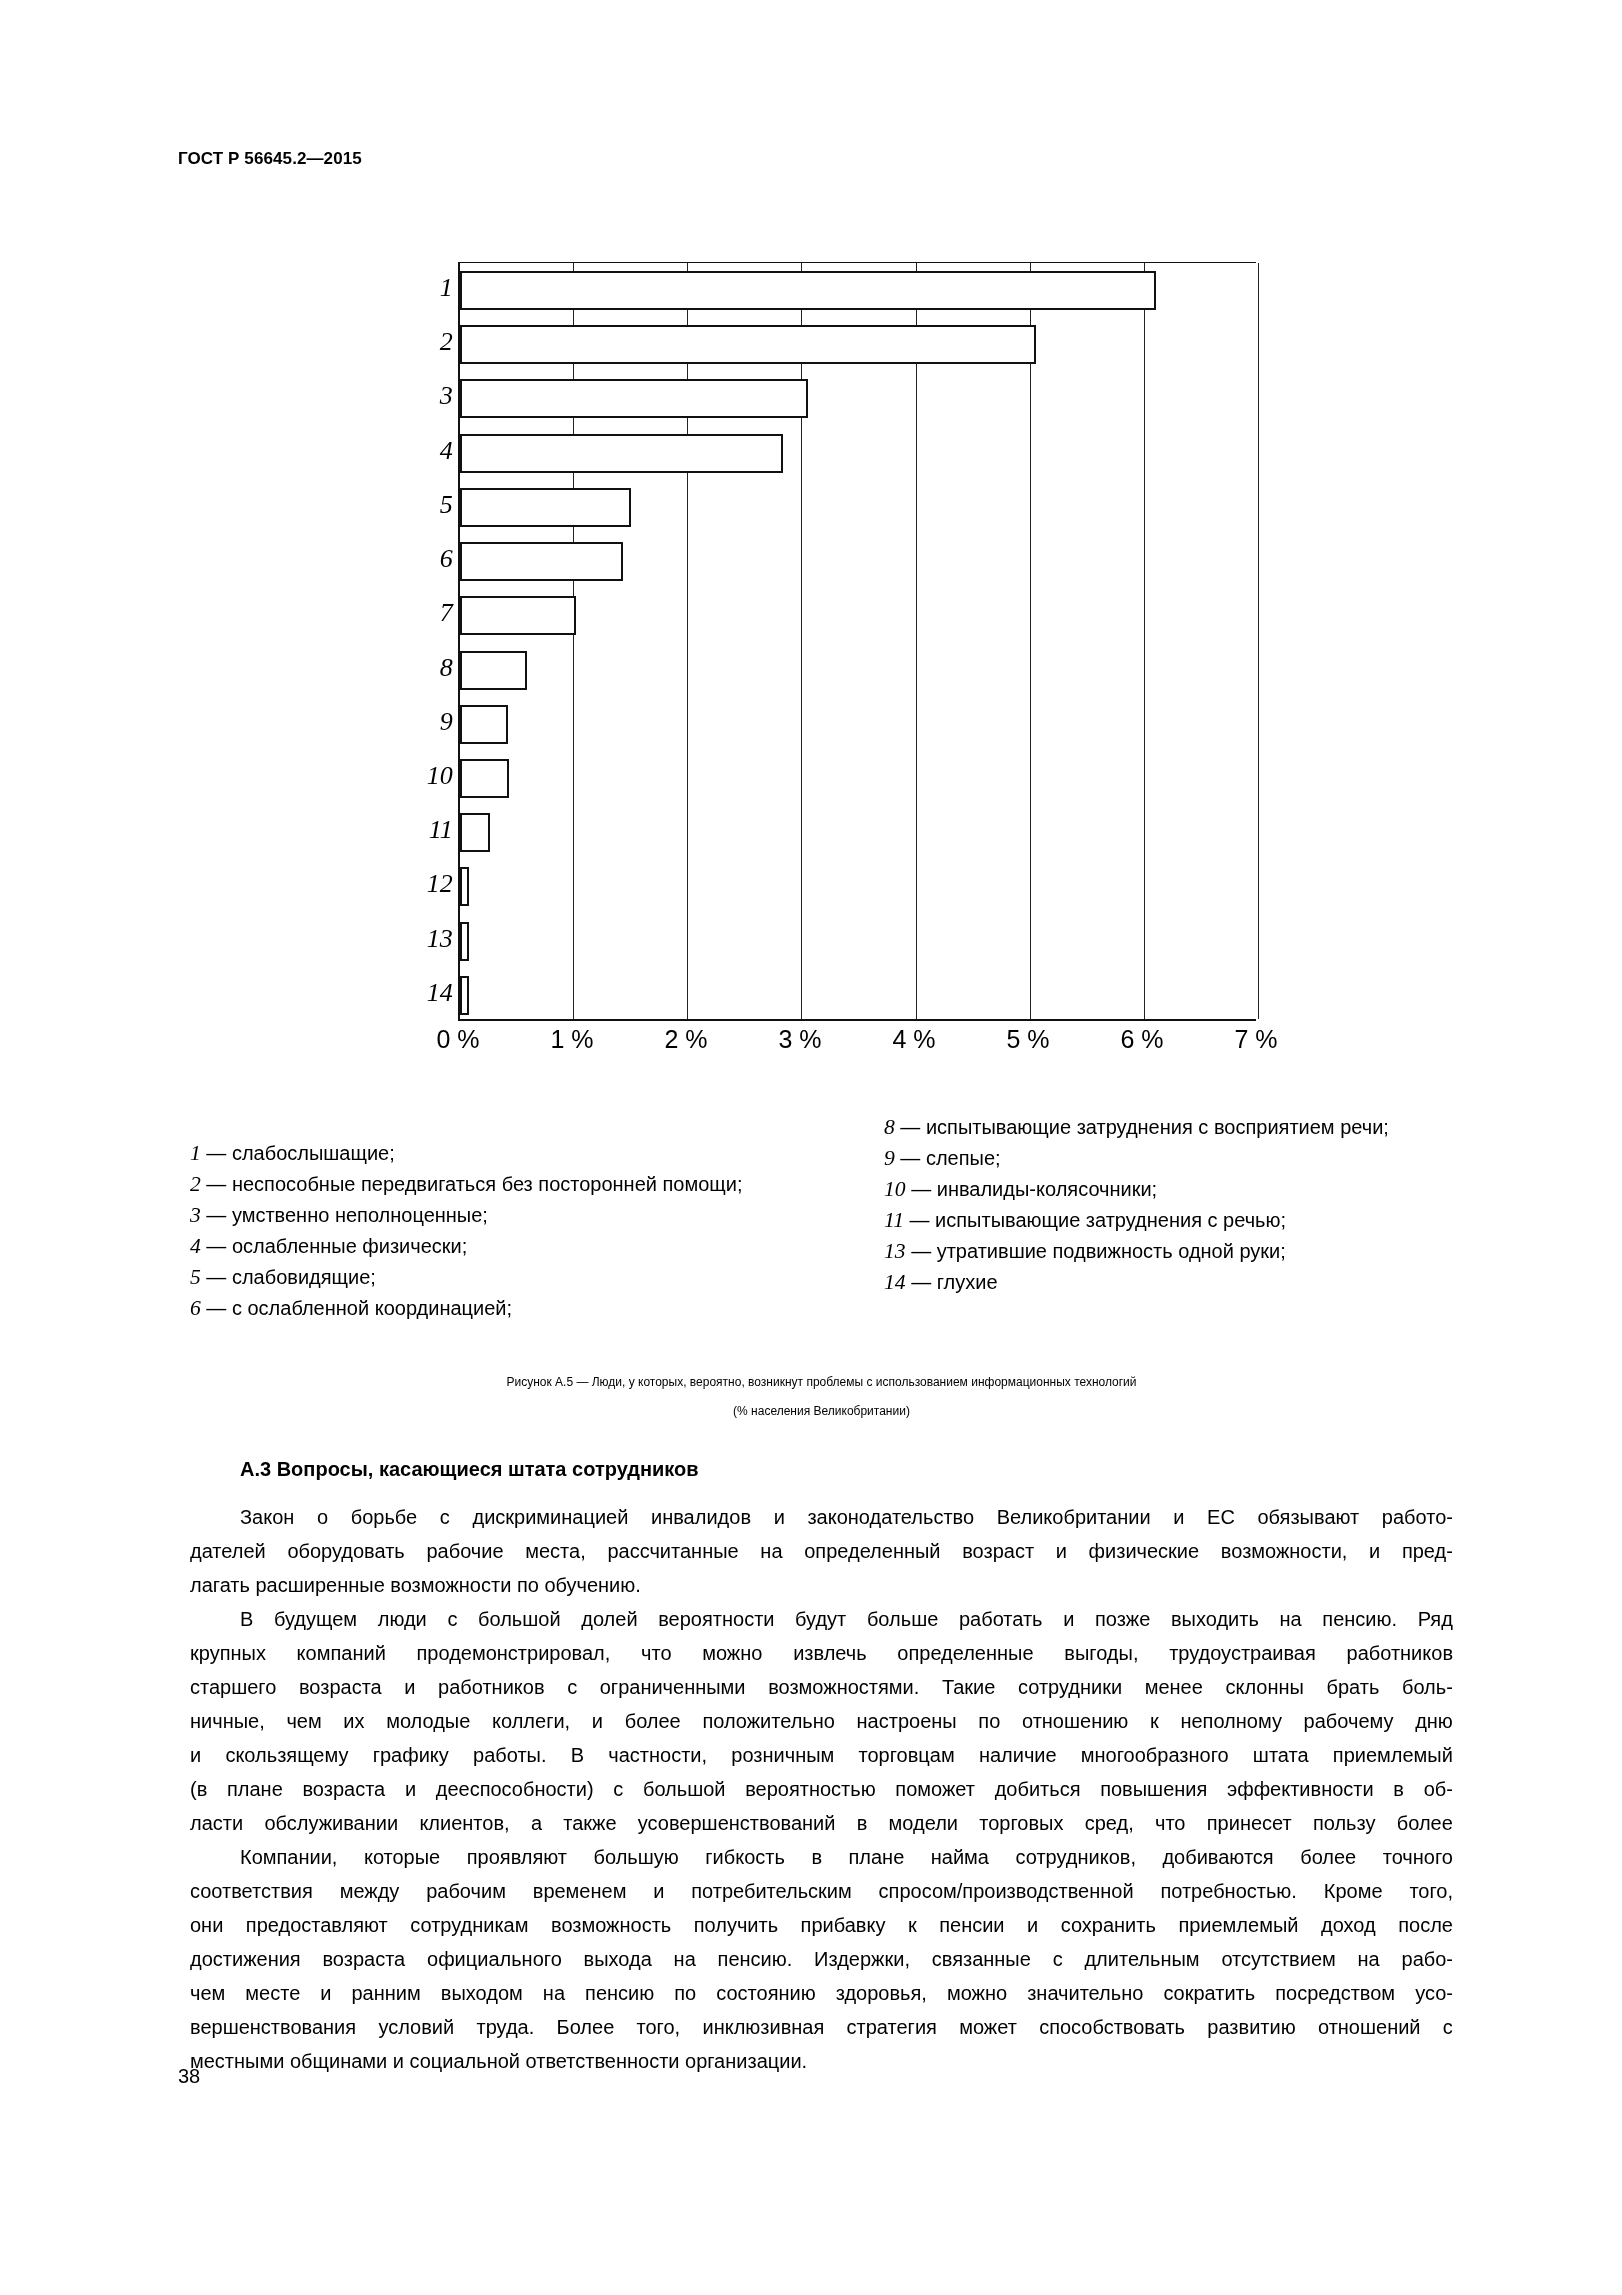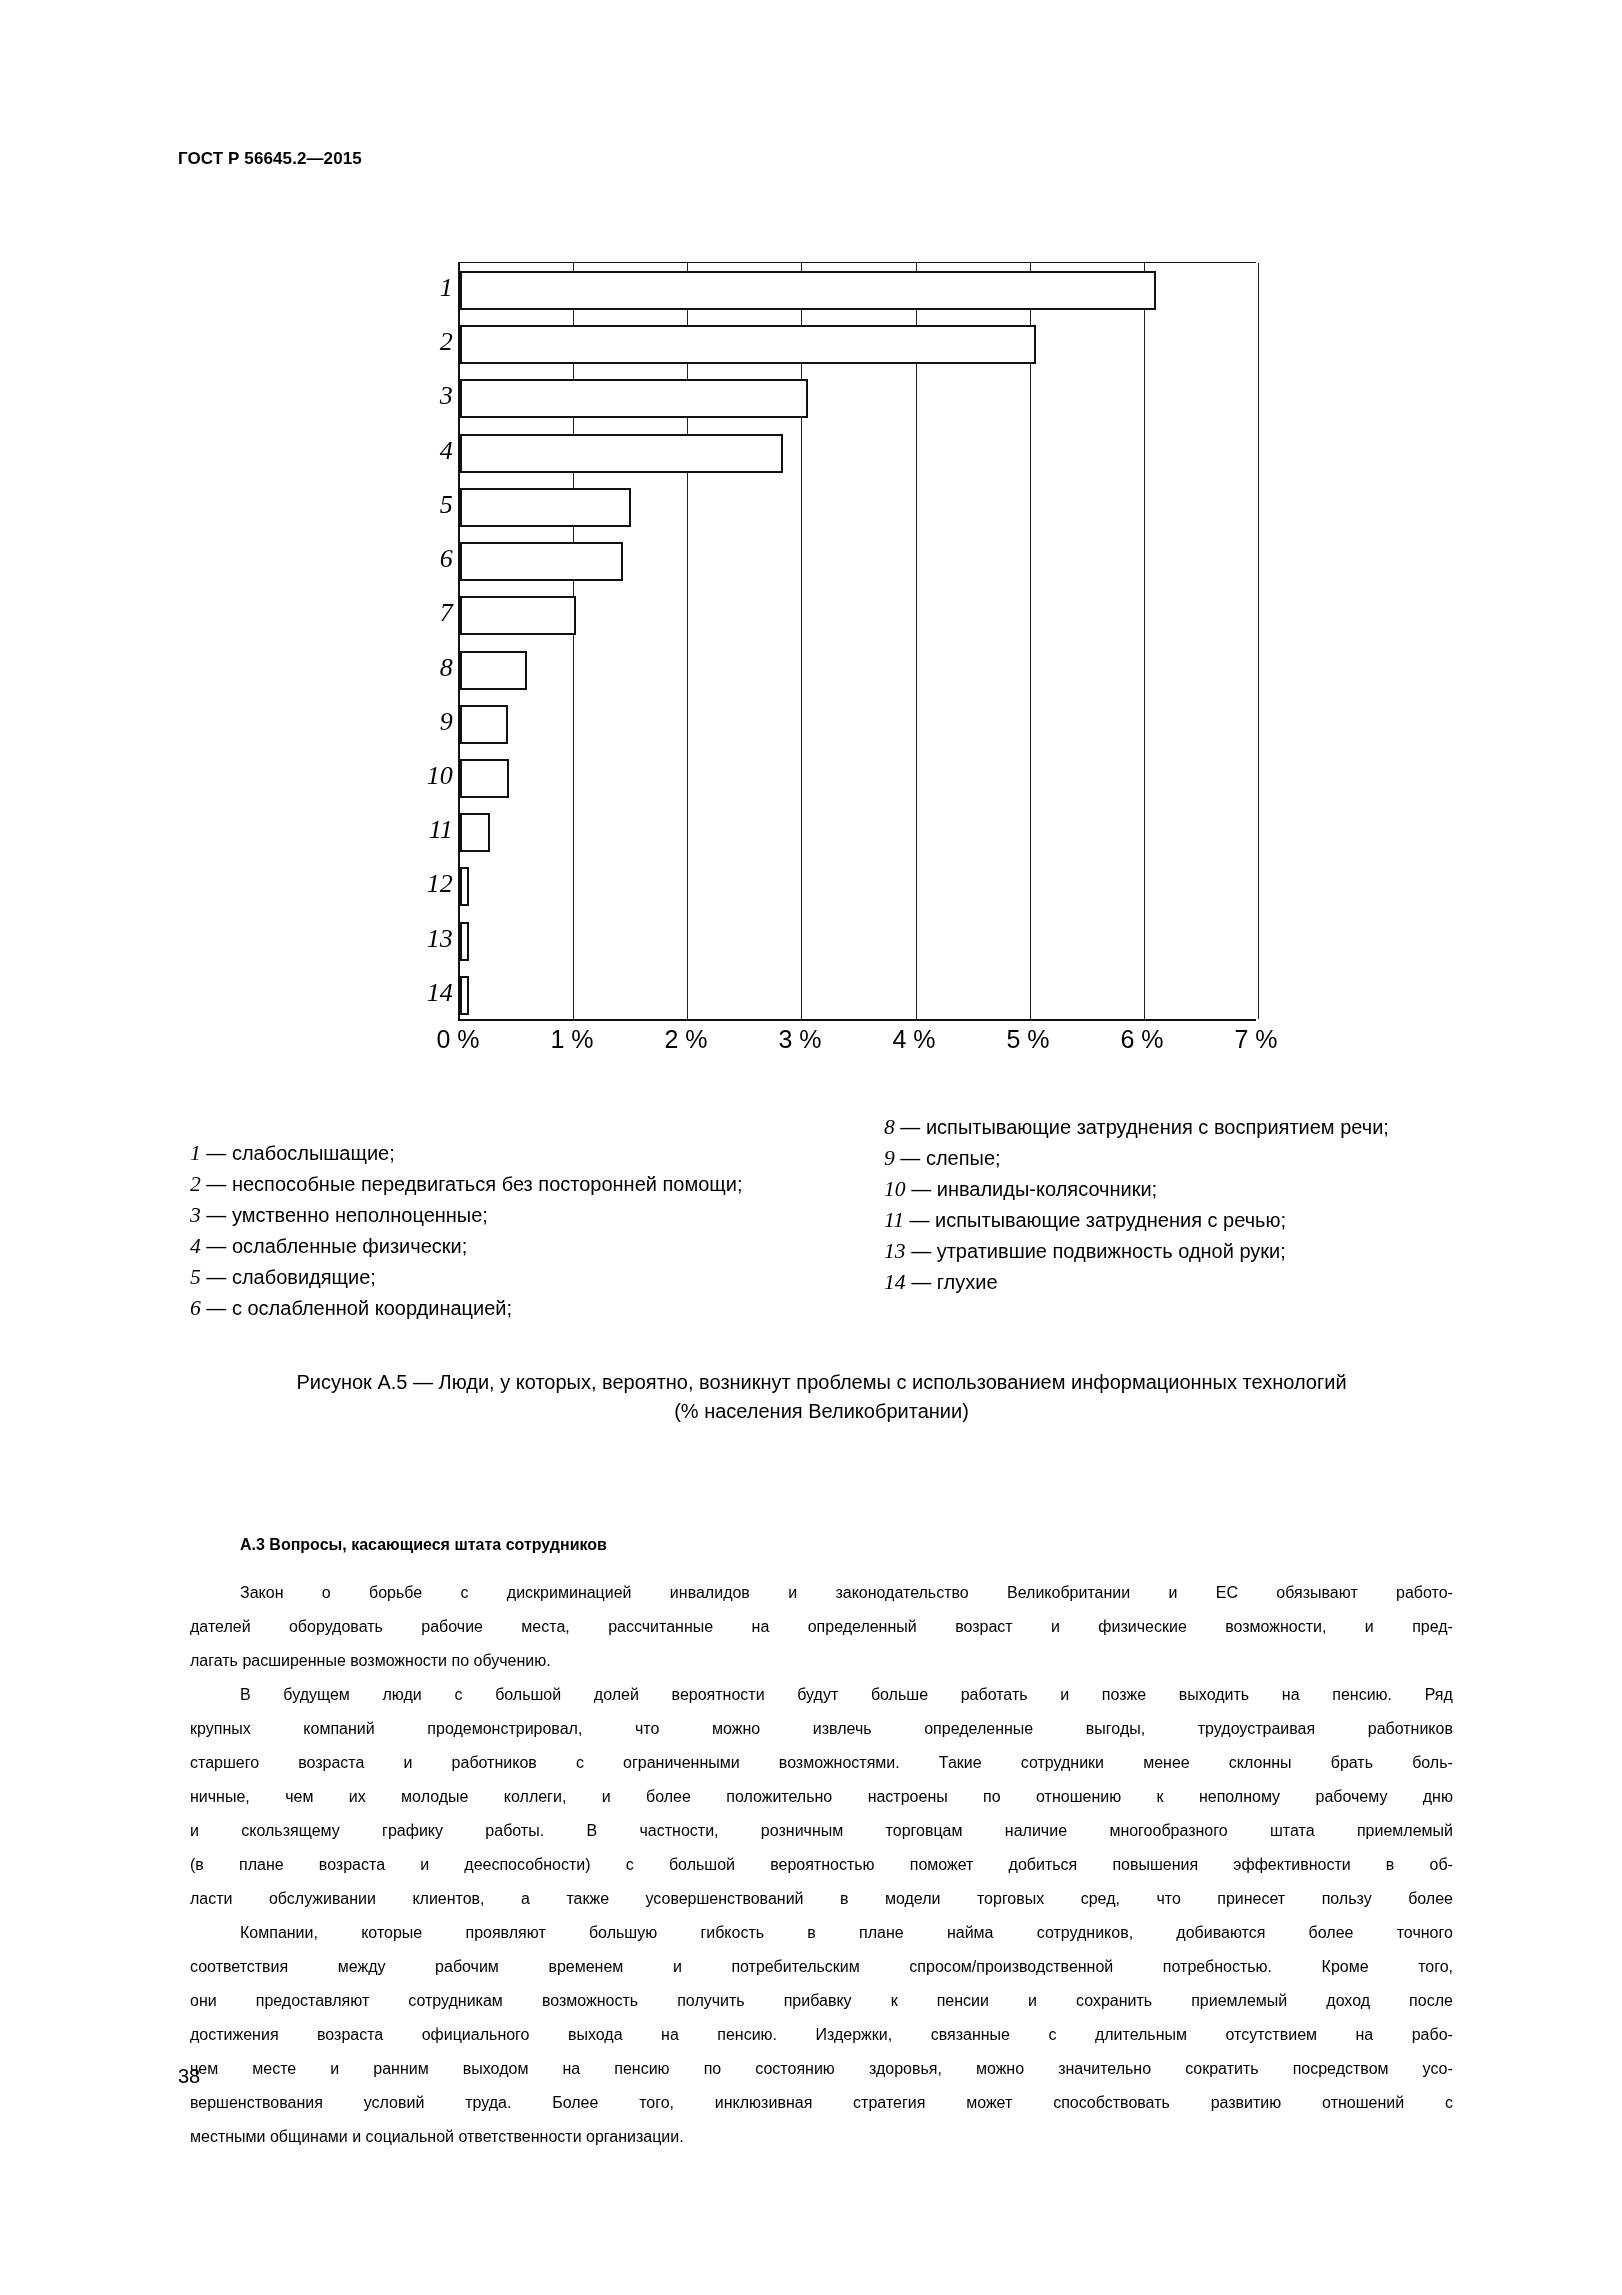--- a/index.html
+++ b/index.html
@@ -136,31 +136,31 @@
     font-size: 21.6px;
   }
 
   
   .caption {
     position: absolute;
     left: 190px;
     top: 1368px;
     width: 1263px;
     text-align: center;
-    font-size: 20px;
+    font-size: 12px;
     line-height: 29px;
   }
 
   
   .body-text {
     position: absolute;
     left: 190px;
-    top: 1528px;
+    top: 1452px;
     width: 1263px;
-    font-size: 16px;
+    font-size: 20px;
     line-height: 34px;
   }
   .section-head {
     font-weight: bold;
     margin: 0 0 14.4px 0;
     padding-left: 50px;
   }
   .para {
     margin: 0;
     text-align: justify;

